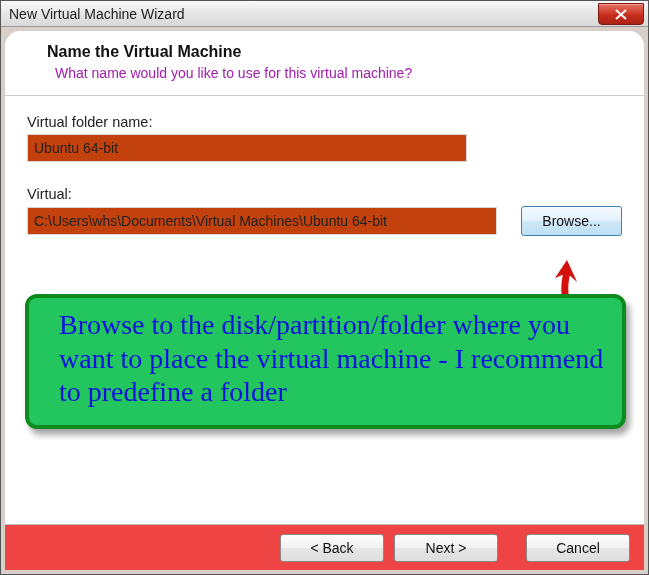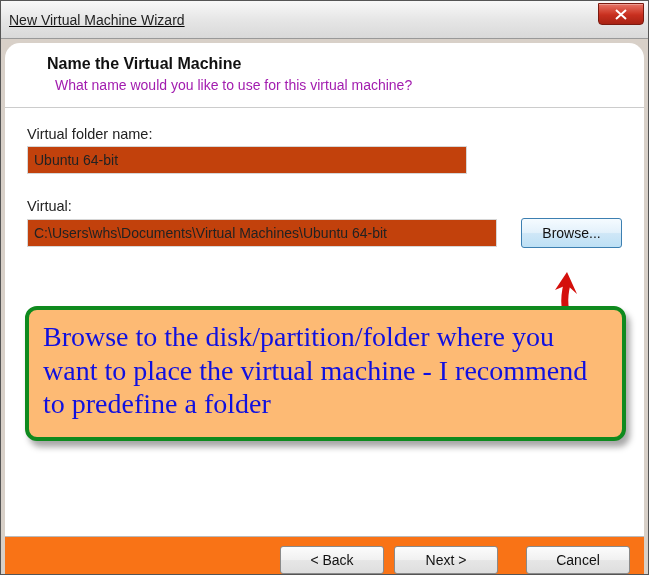--- a/index.html
+++ b/index.html
@@ -7,28 +7,27 @@
     margin: 0;
     padding: 0;
     font-family: "Segoe UI", Tahoma, sans-serif;
     background: #d8d0c8;
     width: 649px;
     height: 575px;
     overflow: hidden;
     border: 1px solid #555;
   }
   .titlebar {
-    height: 38px;
+    height: 26px;
     background: linear-gradient(to bottom, #f8f8f8 0%, #e6e6e6 50%, #d9d9d9 100%);
     border-bottom: 1px solid #999;
     display: flex;
     align-items: center;
     padding: 0 0 0 8px;
     position: relative;
-    text-decoration: underline;
   }
   .titlebar-title {
     font-size: 14px;
     color: #222;
   }
   .close-btn {
     position: absolute;
     right: 4px;
     top: 2px;
     width: 46px;
@@ -106,42 +105,42 @@
     font-family: inherit;
     color: #111;
     cursor: pointer;
   }
   .gap1 { height: 24px; }
   .callout {
     position: absolute;
     left: 20px;
     right: 18px;
     top: 198px;
-    background: #fdba74;
+    background: #22c55e;
     border: 4px solid #0f8a1e;
     border-radius: 12px;
-    padding: 10px 14px 16px 14px;
+    padding: 10px 14px 16px 30px;
     box-shadow: 4px 6px 6px rgba(0,0,0,0.35);
   }
   .callout-text {
     font-family: "Times New Roman", serif;
     font-size: 28px;
     line-height: 1.2;
     color: #1010e0;
   }
   .arrow {
     position: absolute;
     left: 546px;
     top: 162px;
     pointer-events:none;
   }
   .button-bar {
     height: 46px;
     border-top: 1px solid #bbb;
-    background: #f97316;
+    background: #ef4444;
     display: flex;
     align-items: center;
     justify-content: flex-end;
     gap: 10px;
     padding: 0 14px;
   }
   .nav-btn {
     height: 28px;
     width: 104px;
     background: linear-gradient(to bottom, #fcfcfc 0%, #f1f1f1 48%, #e6e6e6 52%, #dedede 100%);

